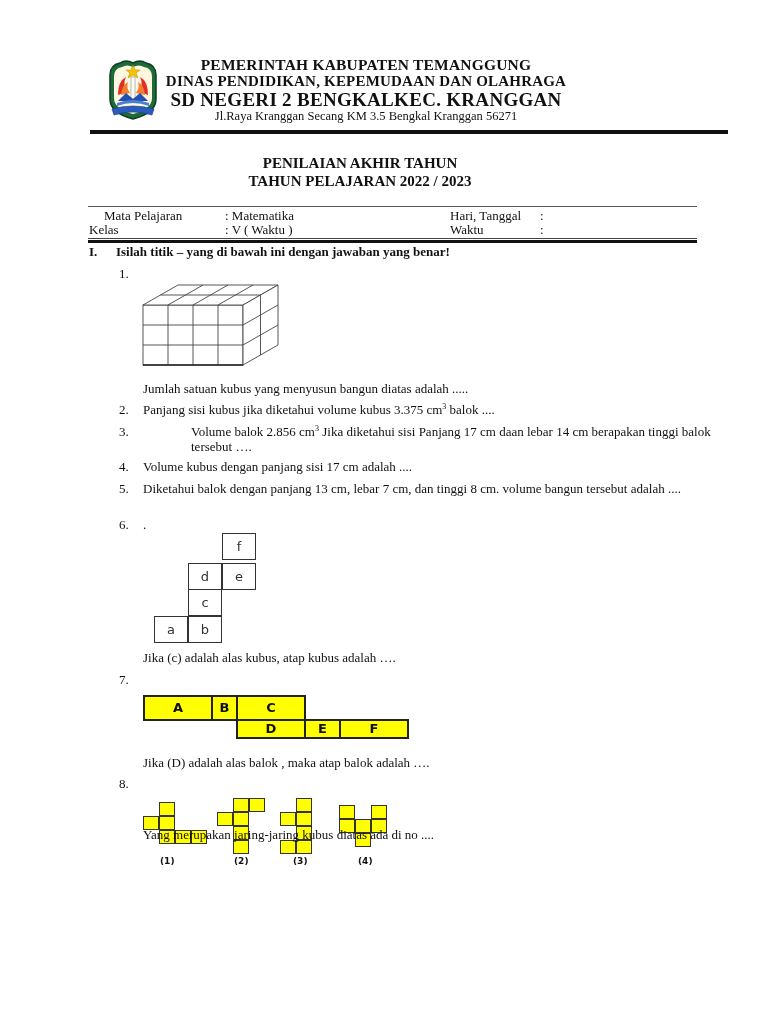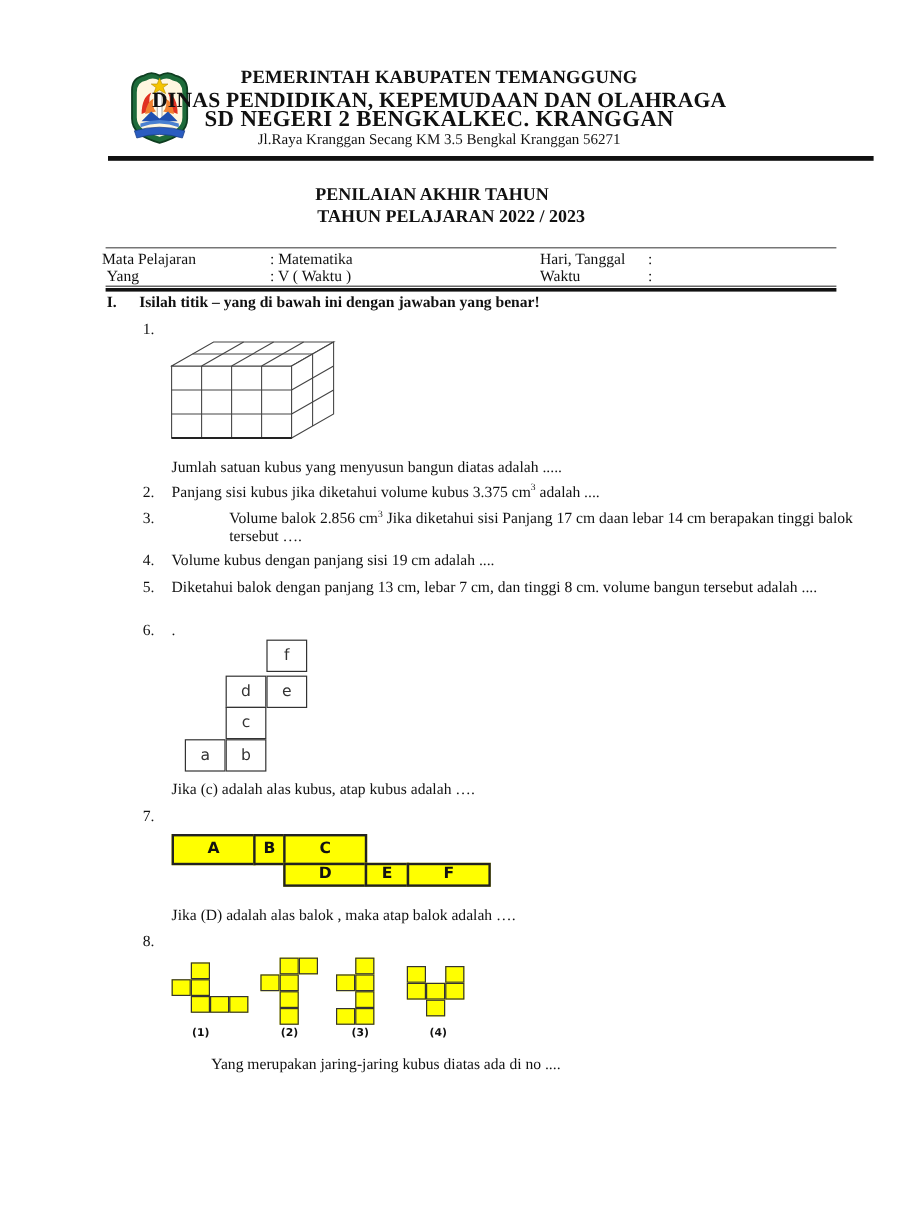--- a/index.html
+++ b/index.html
@@ -2,27 +2,27 @@
 <html><head>
 <meta charset="utf-8">
 <style>
   html, body { margin: 0; padding: 0; background: #ffffff; }
   body { width: 768px; height: 1024px; position: relative; overflow: hidden;
          font-family: "Liberation Serif", "DejaVu Serif", serif; color: #111; }
   .abs { position: absolute; }
   .logo { left: 104px; top: 57px; width: 58px; height: 68px; }
   .hdr-line { left: 0; width: 680px; text-align: center; font-weight: bold; white-space: nowrap; }
   .hdr1 { top: 56px; font-size: 15.5px; letter-spacing: 0.2px; padding-left: 52px; box-sizing: border-box; }
-  .hdr2 { top: 73px; font-size: 18px; letter-spacing: 0.2px; padding-left: 52px; box-sizing: border-box; }
+  .hdr2 { top: 73px; font-size: 15px; letter-spacing: 0.2px; padding-left: 52px; box-sizing: border-box; }
   .hdr3 { top: 89px; font-size: 19px; letter-spacing: 0.3px; padding-left: 52px; box-sizing: border-box; }
   .hdr4 { top: 109px; font-size: 12.5px; font-weight: normal; padding-left: 52px; box-sizing: border-box; }
   .rule-thick { left: 90px; top: 130px; width: 638px; height: 4px; background: #111; }
   .title { left: 0; width: 720px; text-align: center; font-weight: bold; font-size: 15px; }
   .t1 { top: 155px; }
-  .t2 { top: 173px; padding-left: 16px; }
+  .t2 { top: 173px; }
   .form-top { left: 88px; top: 206px; width: 609px; height: 1px; background: #555; }
   .form-bot1 { left: 88px; top: 238px; width: 609px; height: 1px; background: #444; }
   .form-bot2 { left: 88px; top: 240px; width: 609px; height: 3px; background: #111; }
   .form-cell { font-size: 13px; line-height: 15px; white-space: nowrap; }
   .sec { left: 89px; top: 244px; font-size: 13px; font-weight: bold; white-space: nowrap; }
   .sec .num { display: inline-block; width: 27px; }
   .qnum { position: absolute; left: 119px; font-size: 13px; }
   .qtext { position: absolute; left: 143px; width: 560px; font-size: 13px; line-height: 15px; }
   sup { font-size: 8px; line-height: 0; }
   .cube { left: 142px; top: 283px; width: 140px; height: 90px; }
@@ -60,25 +60,25 @@
 <div class="abs hdr-line hdr1">PEMERINTAH KABUPATEN TEMANGGUNG</div>
 <div class="abs hdr-line hdr2">DINAS PENDIDIKAN, KEPEMUDAAN DAN OLAHRAGA</div>
 <div class="abs hdr-line hdr3">SD NEGERI 2 BENGKALKEC. KRANGGAN</div>
 <div class="abs hdr-line hdr4">Jl.Raya Kranggan Secang KM 3.5 Bengkal Kranggan 56271</div>
 <div class="abs rule-thick"></div>
 
 <div class="abs title t1">PENILAIAN AKHIR TAHUN</div>
 <div class="abs title t2">TAHUN PELAJARAN 2022 / 2023</div>
 
 <div class="abs form-top"></div>
-<div class="abs form-cell" style="left:85px; top:208px;">Mata Pelajaran</div>
+<div class="abs form-cell" style="left:104px; top:208px;">Mata Pelajaran</div>
 <div class="abs form-cell" style="left:225px; top:208px;">: Matematika</div>
 <div class="abs form-cell" style="left:450px; top:208px;">Hari, Tanggal</div>
 <div class="abs form-cell" style="left:540px; top:208px;">:</div>
-<div class="abs form-cell" style="left:89px; top:222px;">Yang</div>
+<div class="abs form-cell" style="left:89px; top:222px;">Kelas</div>
 <div class="abs form-cell" style="left:225px; top:222px;">: V ( Waktu )</div>
 <div class="abs form-cell" style="left:450px; top:222px;">Waktu</div>
 <div class="abs form-cell" style="left:540px; top:222px;">:</div>
 <div class="abs form-bot1"></div>
 <div class="abs form-bot2"></div>
 
 <div class="abs sec">
   <span class="num">I.</span><span>Isilah titik – yang di bawah ini dengan jawaban yang benar!</span>
 </div>
 
@@ -104,27 +104,27 @@
       <line x1="118.5" y1="12" x2="118.5" y2="72"></line>
       <line x1="101" y1="42" x2="136" y2="22"></line>
         <line x1="101" y1="62" x2="136" y2="42"></line>
     </g>
     <line x1="1" y1="82" x2="101" y2="82" stroke="#222" stroke-width="1.6"></line>
   </svg>
 </div>
 <div class="qtext" style="top:381px;">Jumlah satuan kubus yang menyusun bangun diatas adalah .....</div>
 
 <div class="qnum" style="top:402px;">2.</div>
-<div class="qtext" style="top:402px;"><span>Panjang sisi kubus jika diketahui volume kubus 3.375 cm</span><sup>3</sup><span> adalah ....</span></div>
+<div class="qtext" style="top:402px;"><span>Panjang sisi kubus jika diketahui volume kubus 3.375 cm</span><sup>3</sup><span> balok ....</span></div>
 
 <div class="qnum" style="top:424px;">3.</div>
 <div class="qtext" style="top:424px;margin-left:48px;"><span>Volume balok 2.856 cm</span><sup>3</sup><span> Jika diketahui sisi Panjang 17 cm daan lebar 14 cm berapakan tinggi balok tersebut ….</span></div>
 
 <div class="qnum" style="top:459px;">4.</div>
-<div class="qtext" style="top:459px;">Volume kubus dengan panjang sisi 19 cm adalah ....</div>
+<div class="qtext" style="top:459px;">Volume kubus dengan panjang sisi 17 cm adalah ....</div>
 
 <div class="qnum" style="top:481px;">5.</div>
 <div class="qtext" style="top:481px; width:540px;">Diketahui balok dengan panjang 13 cm, lebar 7 cm, dan tinggi 8 cm. volume bangun tersebut adalah ....</div>
 
 <div class="qnum" style="top:517px;">6.</div>
 <div class="qtext" style="top:517px;">.</div>
 <div class="abs net6">
   <div class="cell" style="left:68px; top:0px;">f</div>
   <div class="cell" style="left:34px; top:30px;">d</div>
   <div class="cell" style="left:68px; top:30px;">e</div>
@@ -180,13 +180,13 @@
 <div class="ynet" style="left:339px; top:805px;">
   <div class="c" style="left:0; top:0;"></div>
   <div class="c" style="left:32px; top:0;"></div>
   <div class="c" style="left:0; top:14px;"></div>
   <div class="c" style="left:16px; top:14px;"></div>
   <div class="c" style="left:32px; top:14px;"></div>
   <div class="c" style="left:16px; top:28px;"></div>
 </div>
 <div class="ylabel" style="left:358px; top:856px;">(4)</div>
 
-<div class="qtext" style="top:879px;margin-left:33px;">Yang merupakan jaring-jaring kubus diatas ada di no ....</div>
+<div class="qtext" style="top:827px;">Yang merupakan jaring-jaring kubus diatas ada di no ....</div>
 
 </body></html>

